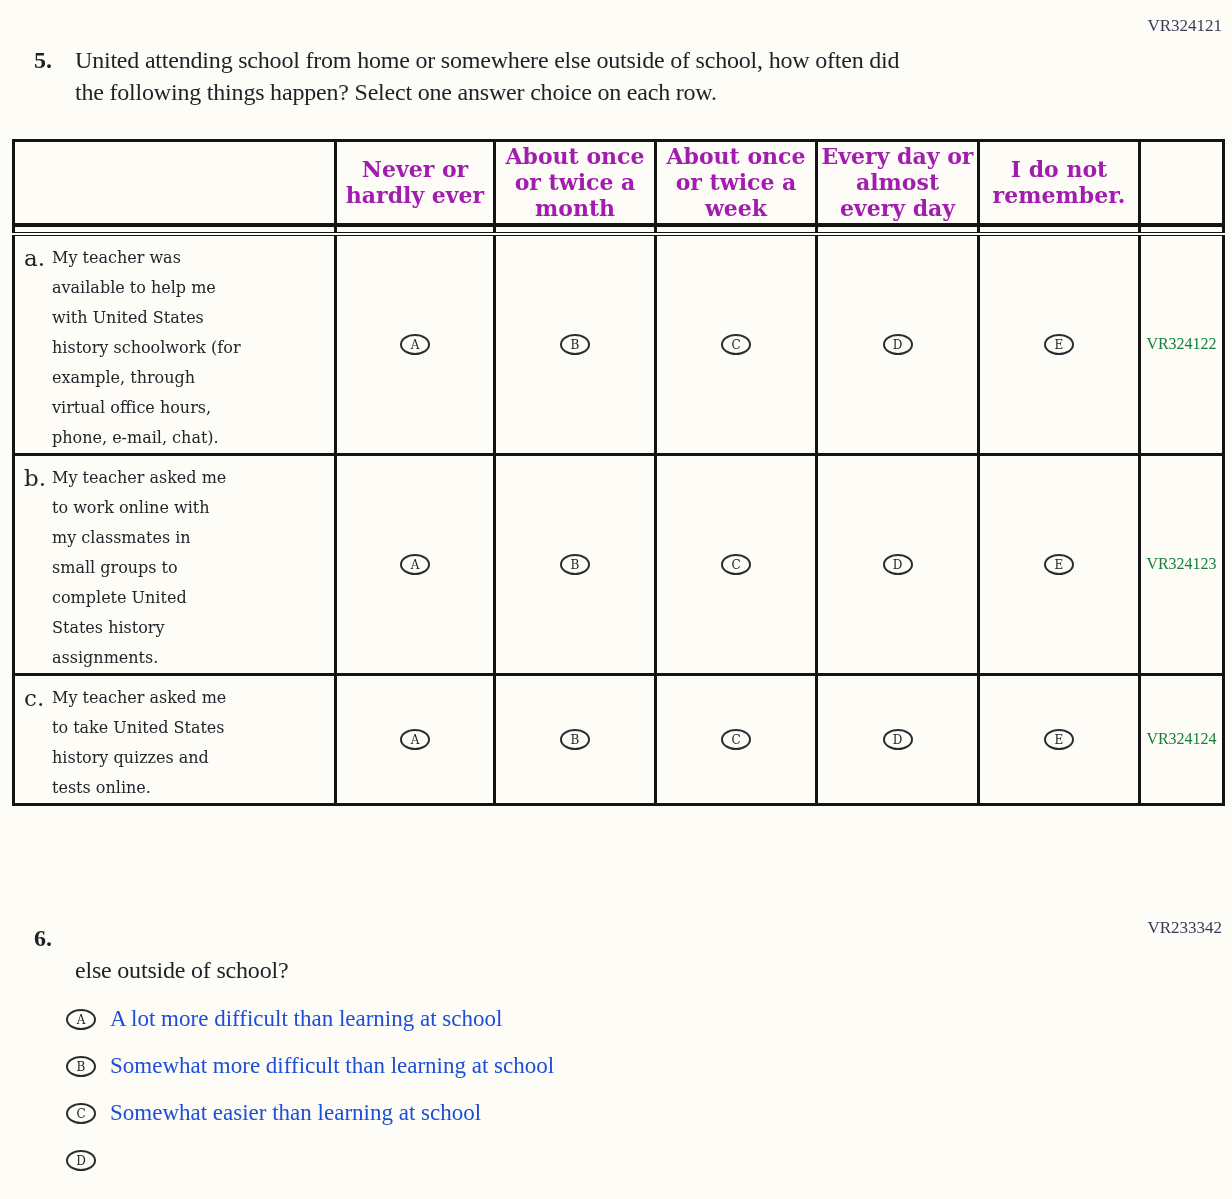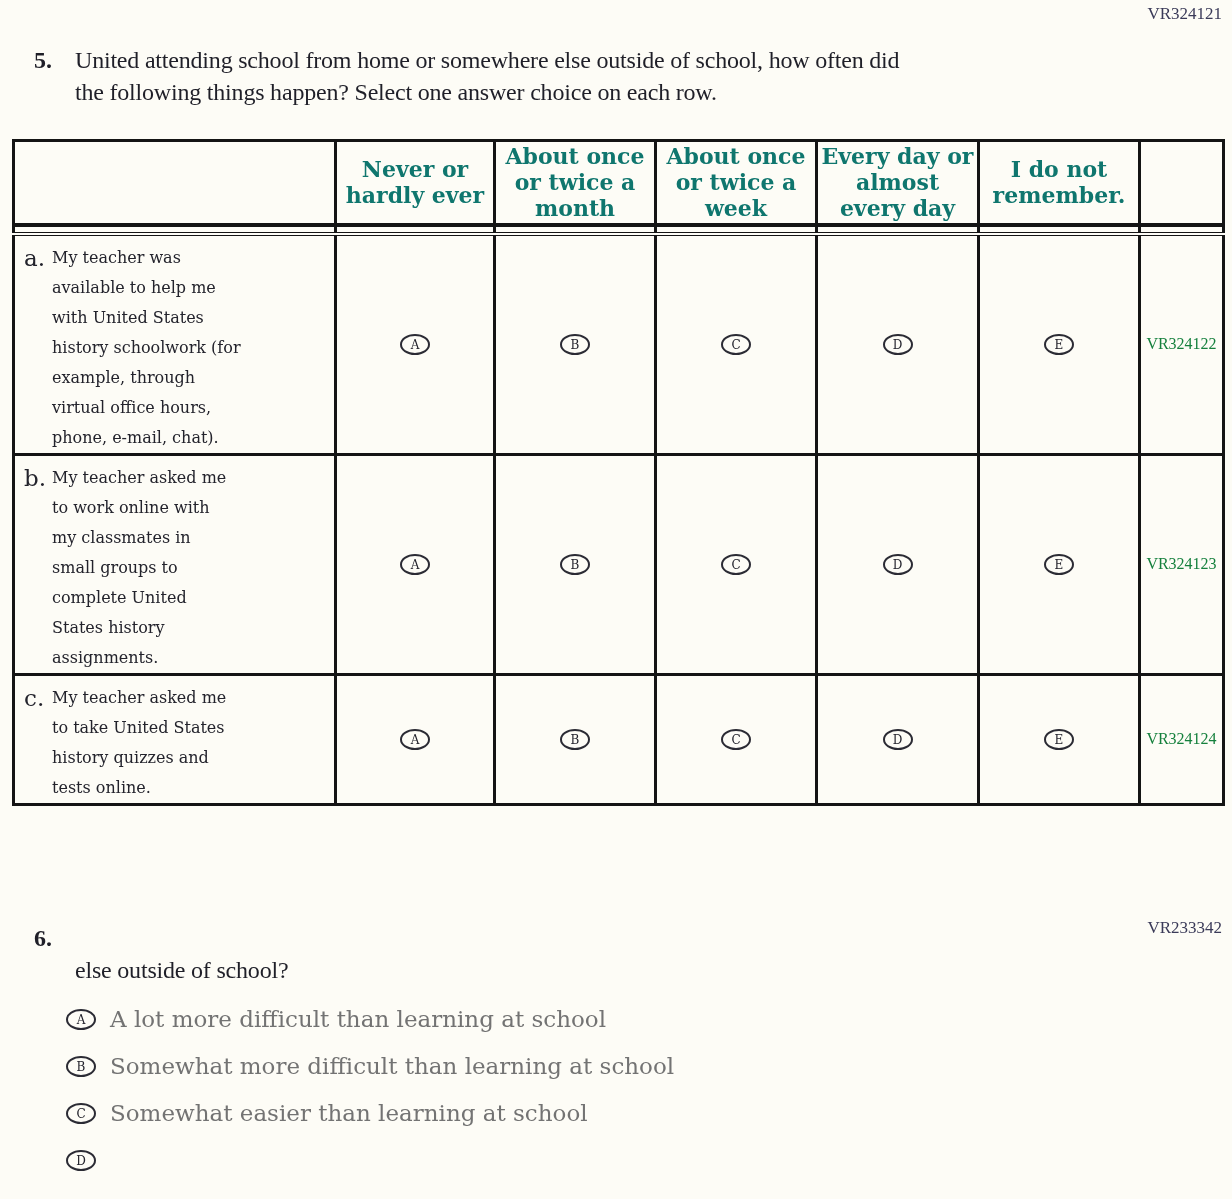--- a/index.html
+++ b/index.html
@@ -11,21 +11,21 @@
     font-family: "DejaVu Serif", serif;
     color: #23232c;
     overflow: hidden;
   }
   .code {
     position: absolute;
     font-family: "Liberation Serif", serif;
     font-size: 17px;
     color: #3a3a58;
   }
-  .top-code { top: 4px; right: 10px; }
+  .top-code { top: 16px; right: 10px; }
   .mid-code { top: 918px; right: 10px; }
 
   
   .question {
     position: absolute;
     display: flex;
     font-family: "Liberation Serif", serif;
     color: #1f1f28;
   }
   .q5 { left: 34px; top: 44px; width: 1100px; }
@@ -59,21 +59,21 @@
     padding: 0;
   }
   .grid thead tr.hdr { height: 84px; }
   .grid thead th {
     font-family: "DejaVu Serif", serif;
     font-weight: bold;
     font-size: 22px;
     line-height: 26px;
     text-align: center;
     vertical-align: middle;
-    color: #0f766e;
+    color: #a21caf;
     border-bottom: 4px solid #141414;
   }
   .grid tr.rule-row { height: 9px; }
   .grid tr.rule-row td { border-bottom: 4px double #141414; }
   .grid tr.row-a { height: 211px; }
   .grid tr.row-b { height: 214px; }
   .grid tr.row-c { height: 116px; }
   .lines { white-space: pre-line; }
 
   .item-cell {
@@ -125,21 +125,22 @@
   .q6-options { position: absolute; left: 66px; top: 1004px; }
   .q6-option {
     display: flex;
     align-items: center;
     height: 30px;
     margin-bottom: 17px;
   }
   .q6-option .bubble { margin-right: 14px; }
   .opt-text {
     font-size: 23px;
-    color: #737373;
+    color: #1d4ed8;
+    font-family: Liberation Serif, serif;
   }
 </style>
 </head>
 <body>
 
 <div class="page">
 
   <div class="code top-code">VR324121</div>
 
   <div class="question q5">

